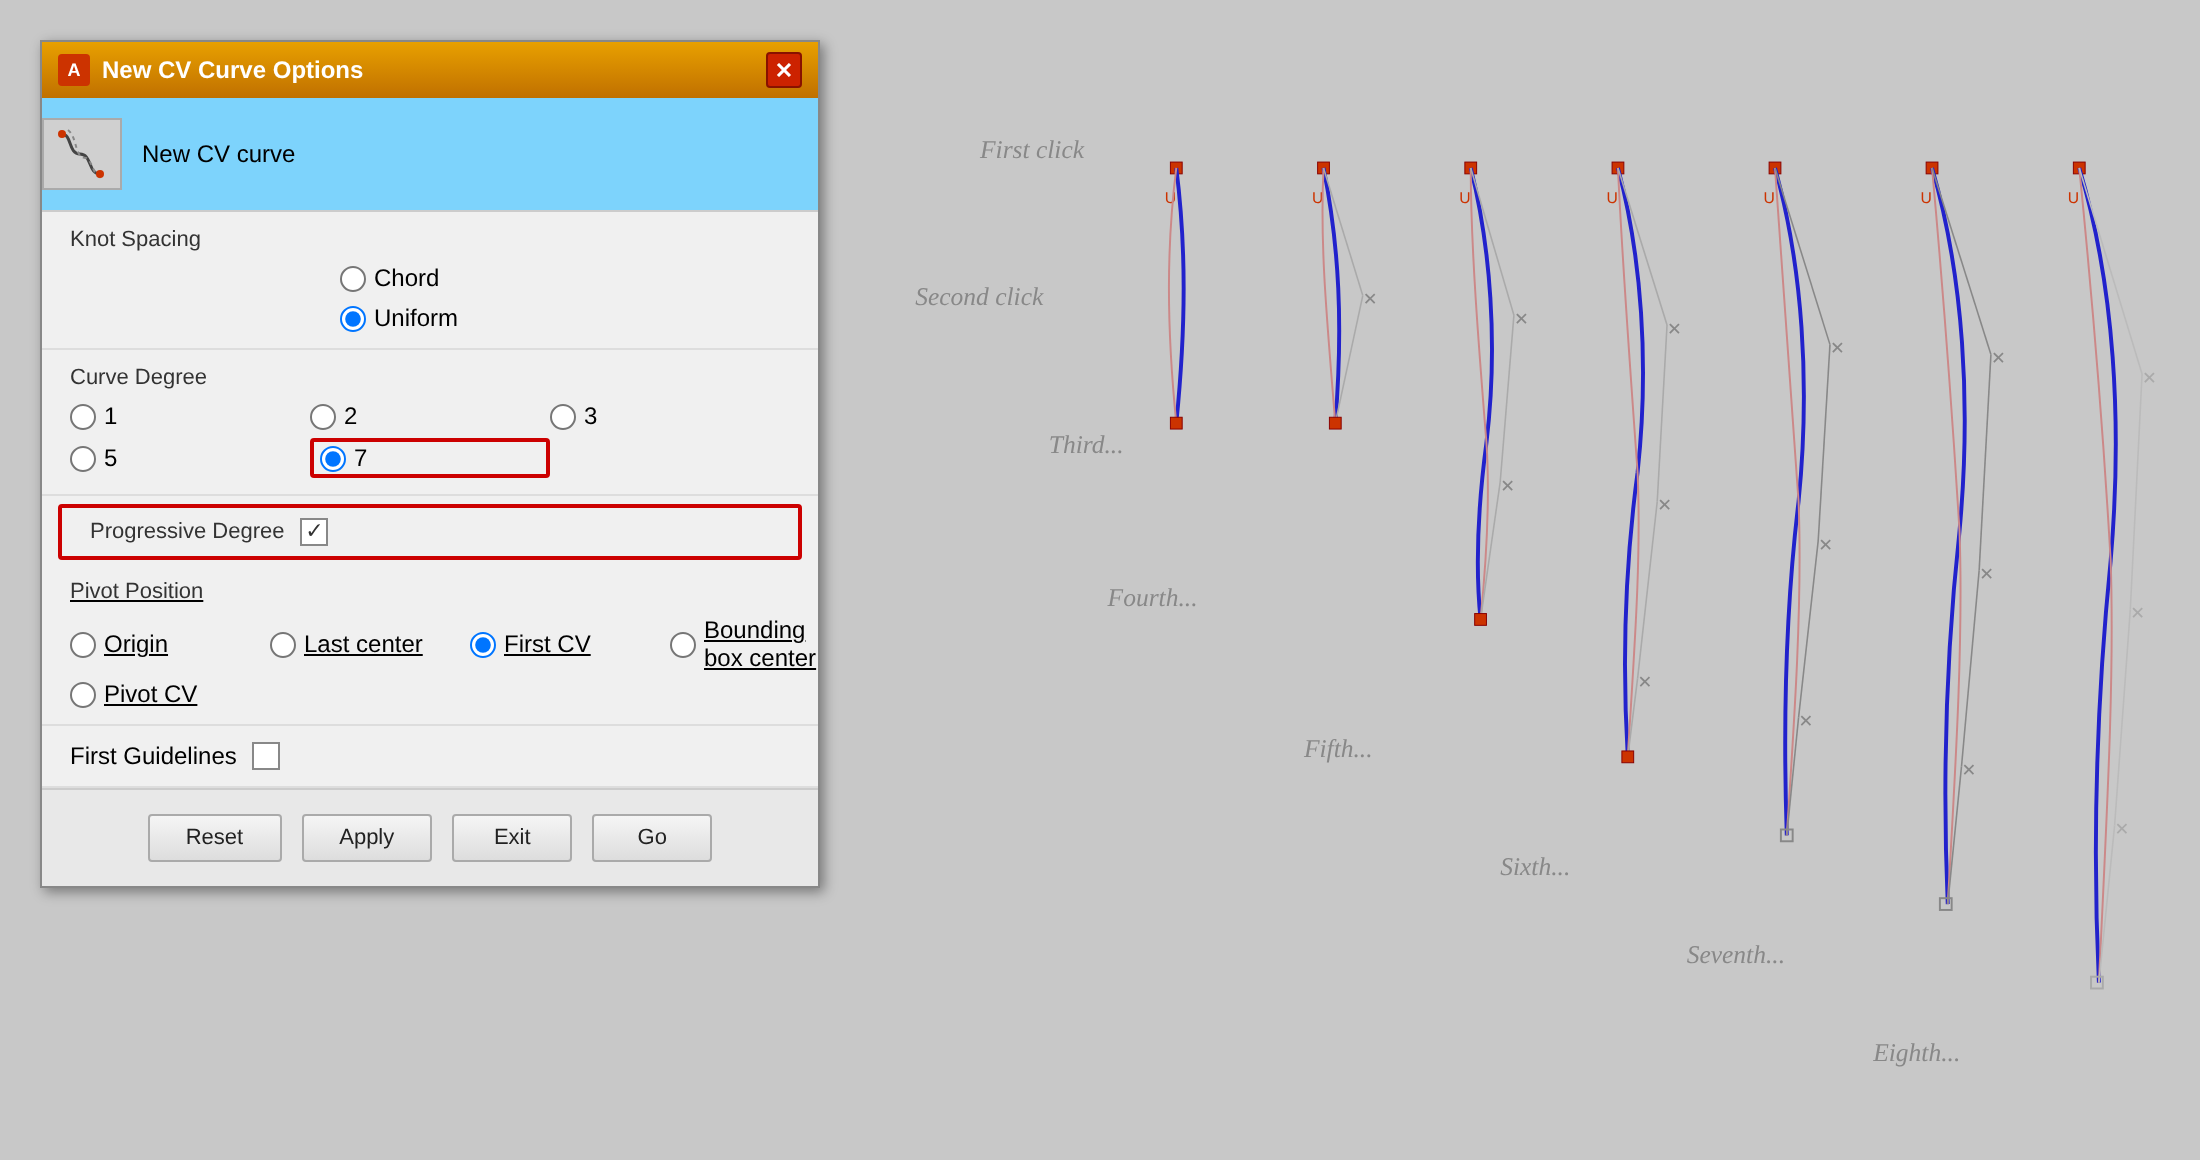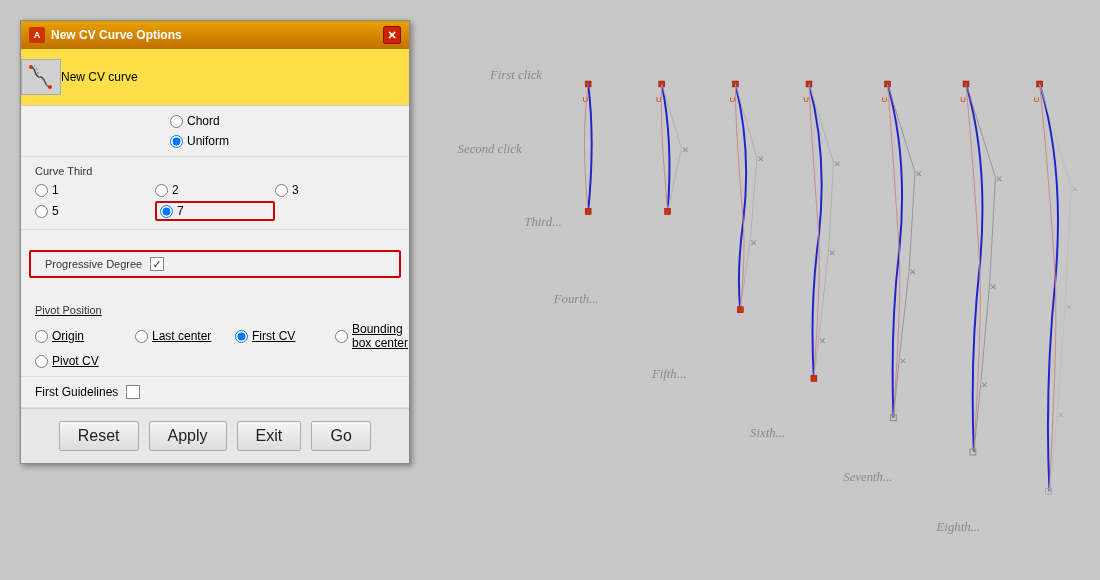--- a/index.html
+++ b/index.html
@@ -69,23 +69,23 @@
 
     .dialog-content {
       padding: 0;
       flex: 1;
     }
 
     
     .dialog-header {
       display: flex;
       align-items: center;
-      gap: 0;
+      gap: 10px;
       padding: 10px 0;
-      background: #fde047;
+      background: #7dd3fc;
       border-bottom: 1px solid #ccc;
     }
     .curve-icon {
       width: 40px; height: 36px;
       border: 1px solid #aaa;
       background: #d0d0d0;
       display: flex;
       align-items: center;
       justify-content: center;
     }
@@ -127,21 +127,21 @@
       gap: 4px 0;
     }
 
     
     .progressive-section {
       display: flex;
       align-items: center;
       gap: 8px;
       padding: 5px 14px;
       border: 2px solid #cc0000;
-      margin: 20px 8px;
+      margin: 4px 8px;
       border-radius: 2px;
       background: #f0f0f0;
     }
     .progressive-label {
       font-size: 11px;
       color: #333;
     }
     .check-box {
       width: 14px; height: 14px;
       border: 1px solid #888;
@@ -185,21 +185,21 @@
       padding: 12px 14px;
       background: #e8e8e8;
       border-top: 1px solid #ccc;
     }
     .btn {
       padding: 5px 18px;
       background: linear-gradient(to bottom, #f5f5f5, #ddd);
       border: 1px solid #aaa;
       border-radius: 2px;
       cursor: pointer;
-      font-size: 16px;
+      font-size: 11px;
       color: #222;
       min-width: 60px;
     }
 
     
     .degree-7-wrap {
       display: inline-flex;
       align-items: center;
       border: 2px solid #cc0000;
       padding: 1px 3px;
@@ -249,34 +249,35 @@
           <path d="M5,4 C10,4 8,14 14,14 C20,14 18,24 24,24" stroke="#444" stroke-width="1.5" fill="none"></path>
           <path d="M8,2 C13,6 11,16 17,16 C21,18 20,26 26,26" stroke="#888" stroke-width="1" fill="none" stroke-dasharray="2,2"></path>
           <circle cx="5" cy="4" r="2" fill="#cc3300"></circle>
           <circle cx="24" cy="24" r="2" fill="#cc3300"></circle>
         </svg>
       </div>
       <span>New CV curve</span>
     </div>
 
     <div class="section">
+      <div class="section-title">Knot Spacing</div>
       <div class="radio-group">
         <div class="radio-item">
           <input type="radio" name="knot" style="">
           <label>Chord</label>
         </div>
         <div class="radio-item">
           <input type="radio" name="knot" checked="" style="">
           <label>Uniform</label>
         </div>
       </div>
     </div>
 
     <div class="section">
-      <div class="section-title">Curve Third</div>
+      <div class="section-title">Curve Degree</div>
       <div class="degree-grid">
         <div class="radio-item">
           <input type="radio" name="degree" style="">
           <label>1</label>
         </div>
         <div class="radio-item">
           <input type="radio" name="degree" style="">
           <label>2</label>
         </div>
         <div class="radio-item">

